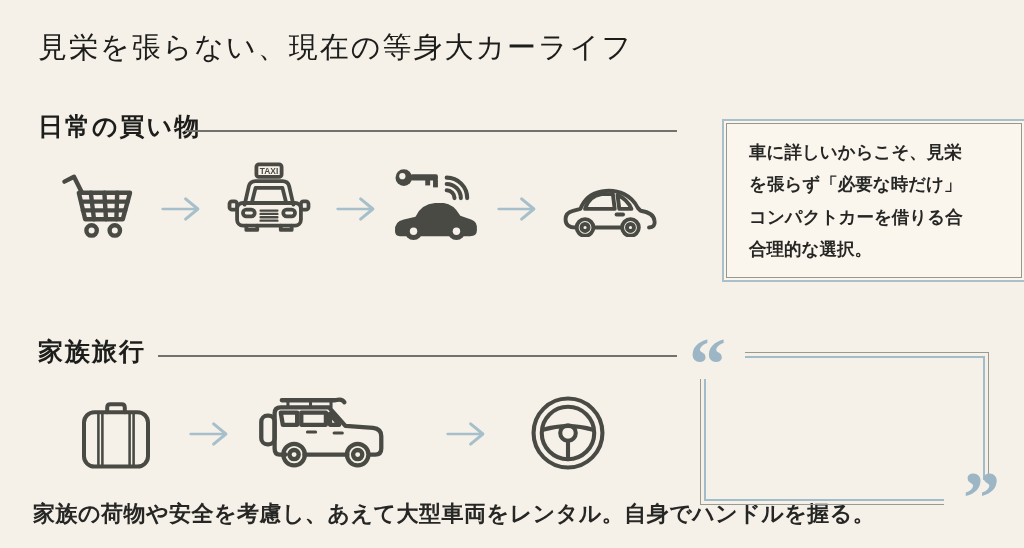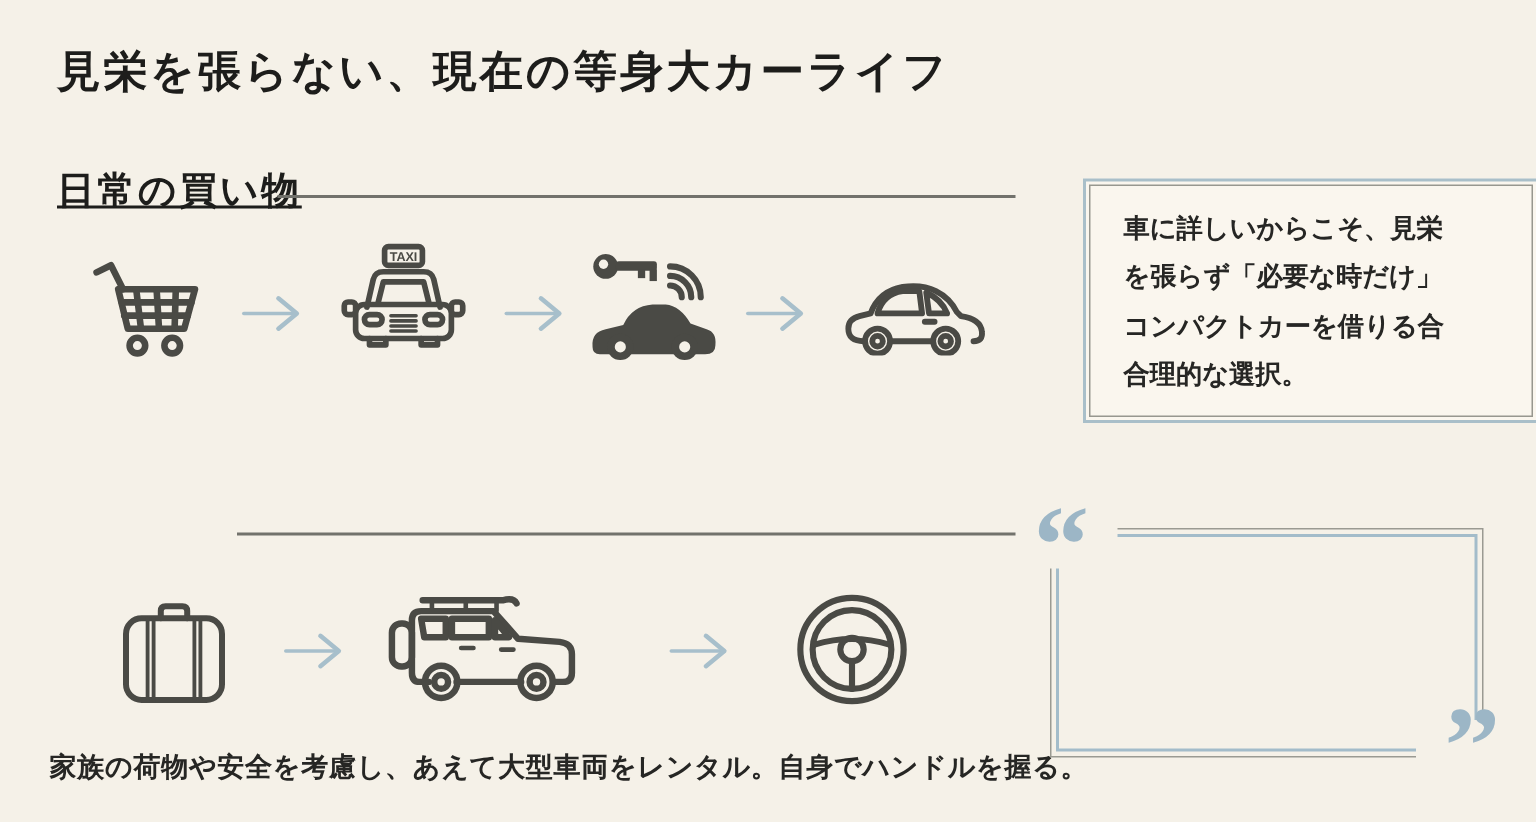--- a/index.html
+++ b/index.html
@@ -5,24 +5,24 @@
   html,body { margin:0; padding:0; }
   .canvas {
     position:relative; width:1024px; height:548px;
     background:#f5f1e8; overflow:hidden;
     font-family:"Liberation Sans","DejaVu Sans",sans-serif;
     color:#262624;
   }
   .serif { font-family:"Liberation Serif","DejaVu Serif",serif; }
   .title {
     position:absolute; left:38px; top:28px;
-    font-size:29px; font-weight:700; letter-spacing:2px; color:#1d1d1b;
+    font-size:29px; font-weight:400; letter-spacing:2px; color:#1d1d1b;
   }
   .sec-head {
-    position:absolute; font-size:25px; font-weight:700; letter-spacing:2px; color:#1d1d1b;text-decoration:underline;
+    position:absolute; font-size:25px; font-weight:700; letter-spacing:2px; color:#1d1d1b;
   }
   .sec-line { position:absolute; height:2px; background:#72726c; }
   .icon { position:absolute; }
   .caption {
     position:absolute; font-weight:700; color:#262624; letter-spacing:0.5px;
   }
   .note-box {
     position:absolute; left:722px; top:119px; width:304px; height:163px;
     background:#faf6ee; border:2px solid #a9bfc9; box-sizing:border-box;
     display:flex; align-items:center;
@@ -143,20 +143,21 @@
   </svg>
 
 
   <div class="note-box">
     <div class="note-text">車に詳しいからこそ、見栄
 を張らず「必要な時だけ」
 コンパクトカーを借りる合
 合理的な選択。</div>
   </div>
 
+  <div class="sec-head serif" style="left:38px; top:335px;">家族旅行</div>
   <div class="sec-line" style="left:158px; top:355px; width:519px;"></div>
 
   <svg class="icon" style="left:76px; top:397px;" width="80" height="76" viewBox="0 0 100 95">
     <g fill="none" stroke="#4a4a45" stroke-width="5" stroke-linecap="round" stroke-linejoin="round">
       <path d="M39 19 V13 Q39 9 43 9 H57 Q61 9 61 13 V19"></path>
       <rect x="10" y="19" width="80" height="68" rx="13"></rect>
       <path d="M28 19 V87 M33 19 V87 M67 19 V87 M72 19 V87" stroke-width="3.2"></path>
     </g>
   </svg>
 
@@ -194,20 +195,20 @@
   <svg class="icon" style="left:527px; top:392px;" width="82" height="82" viewBox="0 0 100 100">
     <g fill="none" stroke="#4a4a45" stroke-width="5" stroke-linecap="round" stroke-linejoin="round">
       <circle cx="50" cy="50" r="42"></circle>
       <circle cx="50" cy="50" r="32"></circle>
       <path d="M19.5 46 Q50 37 80.5 46"></path>
       <circle cx="50" cy="50" r="9.5"></circle>
       <path d="M50 59.5 V82"></path>
     </g>
   </svg>
 
-  <div class="caption" style="left:33px; top:499px; font-size:18px;">家族の荷物や安全を考慮し、あえて大型車両をレンタル。自身でハンドルを握る。</div>
+  <div class="caption" style="left:33px; top:499px; font-size:22px;">家族の荷物や安全を考慮し、あえて大型車両をレンタル。自身でハンドルを握る。</div>
 
   <div class="quote-box">
     <span class="q-mark q-open">“</span>
     <span class="q-mark q-close">”</span>
   </div>
 
 </div>
 
 </body></html>

